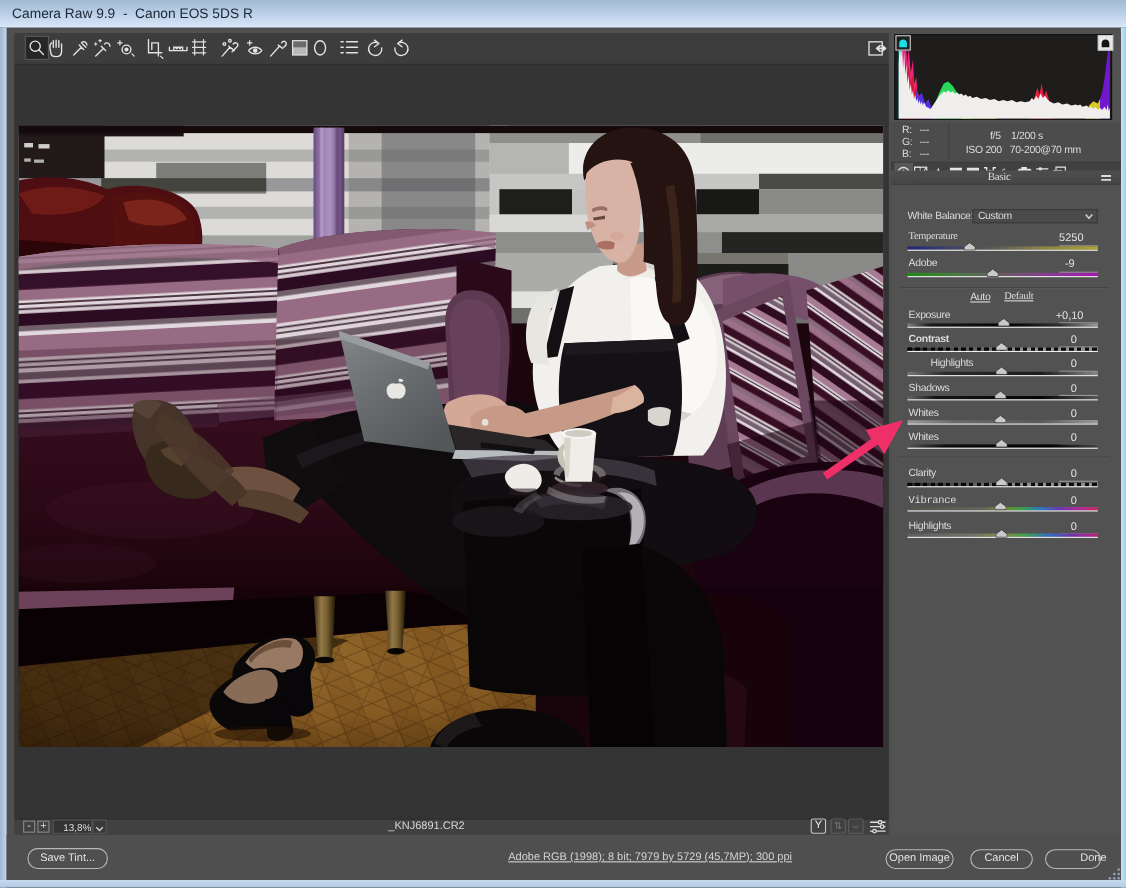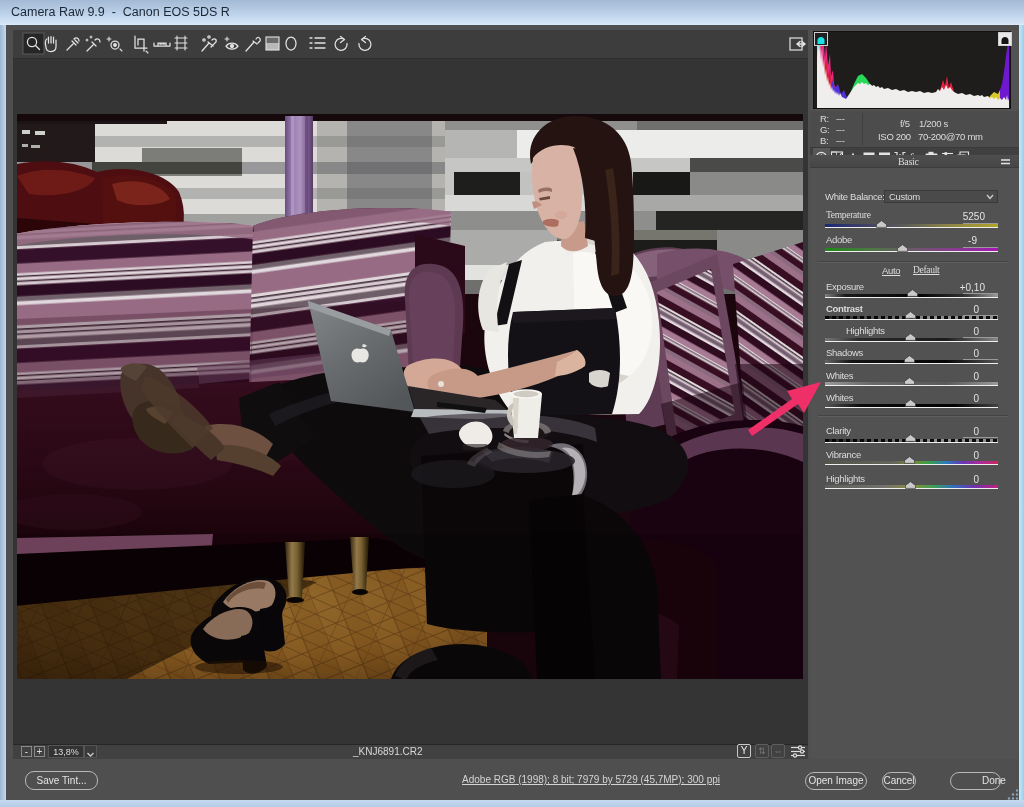--- a/index.html
+++ b/index.html
@@ -243,21 +243,21 @@
 
   <div class="ptxt" style="left:16px;top:245px;">Clarity</div>
   <div class="val" style="left:120px;top:246px;width:49px;">0</div>
   <div class="vline" style="left:153px;top:257px;width:35px;"></div>
   <div class="track" style="left:15px;top:258.5px;background:linear-gradient(90deg,rgba(0,0,0,0.8),rgba(0,0,0,0.15) 62%),repeating-linear-gradient(90deg,#0e0e0e 0 4px,#a8a8a8 4px 7px);"></div>
   <div class="trackhl" style="left:15px;top:261.5px;"></div>
   <svg class="abs thumb" style="left:94.5px;top:254px;" viewBox="0 0 13 9">
       <path d="M0.5,8.5 L0.5,5 L6.5,0.5 L12.5,5 L12.5,8.5 Z" fill="#c9c9c9" stroke="#2e2e2e" stroke-width="0.8"></path>
     </svg>
 
-  <div class="ptxt" style="left:16px;top:269px;">Vibrance</div>
+  <div class="ptxt" style="left:16px;top:269px;font-family:Liberation Mono, monospace;">Vibrance</div>
   <div class="val" style="left:120px;top:270px;width:49px;">0</div>
   <div class="vline" style="left:153px;top:281px;width:35px;"></div>
   <div class="track" style="left:15px;top:280.5px;background:linear-gradient(90deg,#54544e,#64645a 40%,#7a8a30 50%,#38a048 60%,#2a7ac0 70%,#6a35b5 80%,#b02898 90%,#c82860 100%);"></div>
   <div class="trackhl" style="left:15px;top:283.5px;"></div>
   <svg class="abs thumb" style="left:94.3px;top:276px;" viewBox="0 0 13 9">
       <path d="M0.5,8.5 L0.5,5 L6.5,0.5 L12.5,5 L12.5,8.5 Z" fill="#c9c9c9" stroke="#2e2e2e" stroke-width="0.8"></path>
     </svg>
 
   <div class="ptxt" style="left:16px;top:293px;">Highlights</div>
   <div class="val" style="left:120px;top:294px;width:49px;">0</div>
@@ -265,21 +265,21 @@
   <div class="track" style="left:15px;top:305px;background:linear-gradient(90deg,#5e5e5e,#72726a 35%,#8a8a40 50%,#40a050 62%,#3070c0 74%,#7030b0 86%,#c02080 100%);"></div>
   <div class="trackhl" style="left:15px;top:308px;"></div>
   <svg class="abs thumb" style="left:94.5px;top:300.5px;" viewBox="0 0 13 9">
       <path d="M0.5,8.5 L0.5,5 L6.5,0.5 L12.5,5 L12.5,8.5 Z" fill="#c9c9c9" stroke="#2e2e2e" stroke-width="0.8"></path>
     </svg>
 </div>
 
 <div class="abs" style="left:13px;top:744px;width:795px;height:15px;">
   <div class="abs" style="left:8px;top:2px;width:11px;height:11px;border:1px solid #8a8a8a;box-sizing:border-box;color:#ddd;font-size:10px;line-height:9px;text-align:center;">-</div>
   <div class="abs" style="left:21px;top:2px;width:11px;height:11px;border:1px solid #8a8a8a;box-sizing:border-box;color:#ddd;font-size:10px;line-height:9px;text-align:center;">+</div>
-  <div class="abs" style="left:35px;top:1px;width:36px;height:13px;background:#333;border:1px solid #555;box-sizing:border-box;color:#ddd;font-size:9px;line-height:12px;text-align:center;">13,8%</div>
+  <div class="abs" style="left:35px;top:1px;width:36px;height:13px;background:#333;border:1px solid #555;box-sizing:border-box;color:#ddd;font-size:9px;line-height:12px;text-align:right;">13,8%</div>
   <div class="abs" style="left:71px;top:1px;width:13px;height:13px;background:#3a3a3a;border:1px solid #555;box-sizing:border-box;"><svg width="11" height="11">
         <path d="M2.5,4 L5.5,7 L8.5,4" stroke="#ccc" stroke-width="1.3" fill="none"></path>
       </svg></div>
   <div class="abs" style="left:340px;top:2px;color:#d8d8d8;font-size:10px;">_KNJ6891.CR2</div>
   <div class="abs" style="left:724px;top:0px;width:14px;height:14px;border:1px solid #c8c8c8;border-radius:2px;box-sizing:border-box;color:#e8e8e8;font-size:10px;line-height:12px;text-align:center;">Y</div>
   <div class="abs" style="left:742px;top:0px;width:14px;height:14px;border:1px solid #5e5e5e;border-radius:2px;box-sizing:border-box;color:#777;font-size:9px;line-height:12px;text-align:center;">⇅</div>
   <div class="abs" style="left:758px;top:0px;width:14px;height:14px;border:1px solid #5e5e5e;border-radius:2px;box-sizing:border-box;color:#777;font-size:9px;line-height:12px;text-align:center;">⇔</div>
   <svg class="abs" style="left:777px;top:1px;" width="16" height="13">
       <g stroke="#ddd" stroke-width="1.2" fill="none">
         <line x1="1" y1="2.5" x2="15" y2="2.5"></line>
@@ -288,21 +288,21 @@
         <circle cx="10" cy="2.5" r="1.6" fill="#414141"></circle>
         <circle cx="12" cy="6.5" r="1.6" fill="#414141"></circle>
         <circle cx="5" cy="10.5" r="1.6" fill="#414141"></circle>
       </g>
     </svg>
 </div>
 
 <div class="btn" style="left:25px;top:771px;width:73px;height:19px;line-height:17px;font-size:10px;">Save Tint...</div>
 <div class="abs link" style="left:260px;top:774px;width:460px;text-align:right;">Adobe RGB (1998); 8 bit; 7979 by 5729 (45,7MP); 300 ppi</div>
 <div class="btn" style="left:805px;top:772px;width:62px;height:18px;line-height:16px;font-size:10px;">Open Image</div>
-<div class="btn" style="left:882px;top:772px;width:34px;height:18px;line-height:16px;font-size:10px;">Cancel</div>
+<div class="btn" style="left:882px;top:772px;width:57px;height:18px;line-height:16px;font-size:10px;">Cancel</div>
 <div class="btn" style="left:950px;top:772px;width:51px;height:18px;line-height:16px;font-size:10px;padding-left:31px;">Done</div>
 <svg class="abs" style="left:1004px;top:788px;" width="16" height="12">
     <g fill="#8aa0b8">
       <circle cx="13" cy="2.5" r="1.2"></circle>
       <circle cx="9" cy="6.5" r="1.2"></circle>
       <circle cx="13" cy="6.5" r="1.2"></circle>
       <circle cx="5" cy="10.5" r="1.2"></circle>
       <circle cx="9" cy="10.5" r="1.2"></circle>
       <circle cx="13" cy="10.5" r="1.2"></circle>
     </g>

